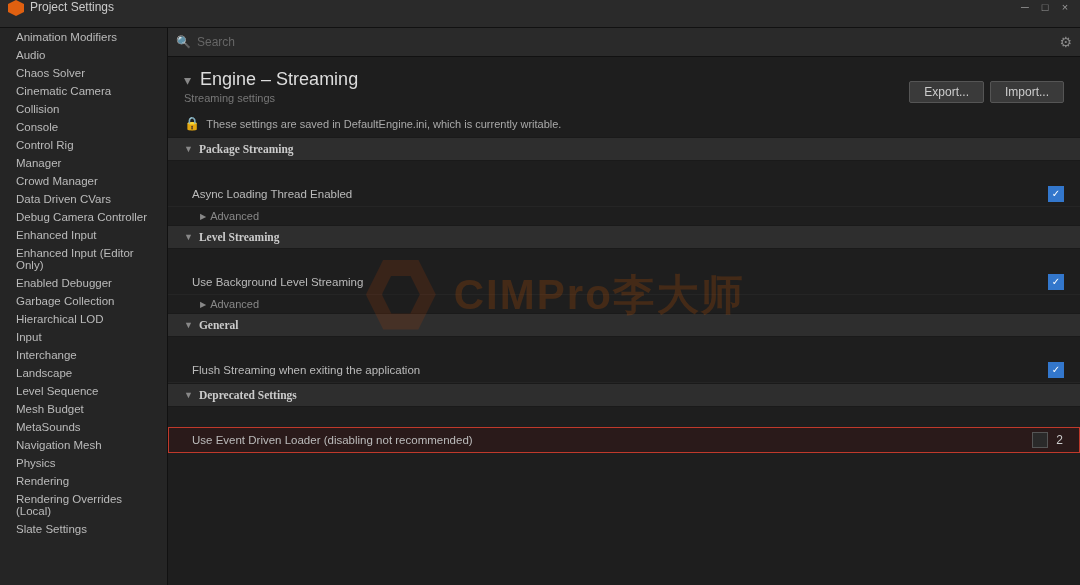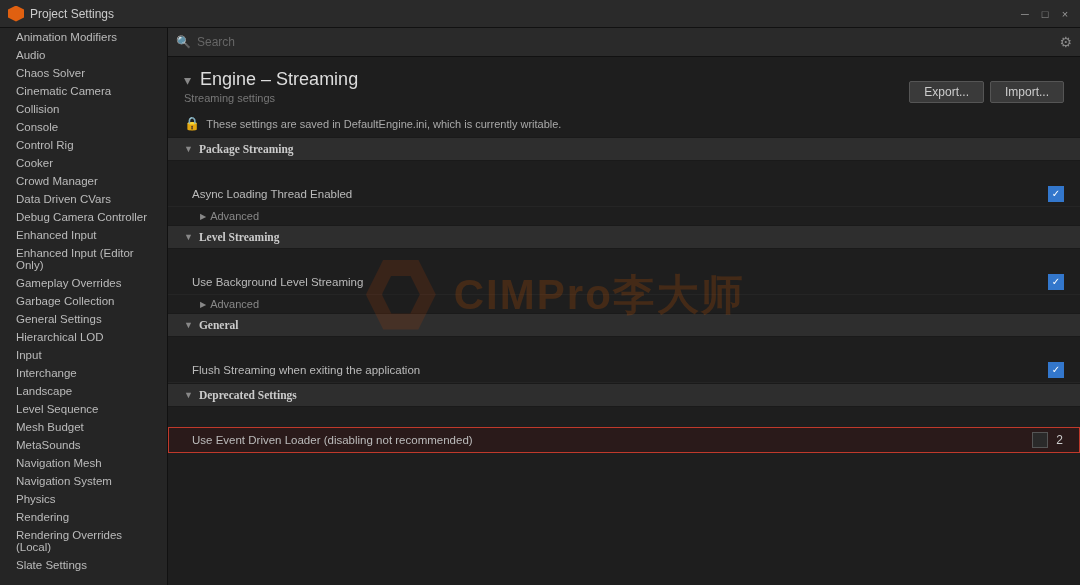--- a/index.html
+++ b/index.html
@@ -11,21 +11,21 @@
       font-size: 12px;
       color: #ccc;
       overflow: hidden;
       display: flex;
       flex-direction: column;
     }
 
     
     .title-bar {
       display: flex;
-      align-items: center;
+      align-items: flex-start;
       background: #2a2a2a;
       height: 28px;
       padding: 0 8px;
       border-bottom: 1px solid #111;
       flex-shrink: 0;
     }
     .title-bar-icon {
       width: 16px;
       height: 16px;
       margin-right: 6px;
@@ -314,47 +314,44 @@
         <div class="sidebar-item">
           <span>Collision</span>
         </div>
         <div class="sidebar-item">
           <span>Console</span>
         </div>
         <div class="sidebar-item">
           <span>Control Rig</span>
         </div>
         <div class="sidebar-item">
-          <span>Cooker</span>
+          <span>Manager</span>
         </div>
         <div class="sidebar-item">
           <span>Crowd Manager</span>
         </div>
         <div class="sidebar-item">
           <span>Data Driven CVars</span>
         </div>
         <div class="sidebar-item">
           <span>Debug Camera Controller</span>
         </div>
         <div class="sidebar-item">
           <span>Enhanced Input</span>
         </div>
         <div class="sidebar-item">
           <span>Enhanced Input (Editor Only)</span>
         </div>
         <div class="sidebar-item">
-          <span>Gameplay Overrides</span>
+          <span>Enabled Debugger</span>
         </div>
         <div class="sidebar-item">
           <span>Garbage Collection</span>
         </div>
         <div class="sidebar-item">
-          <span>General Settings</span>
-        </div>
-        <div class="sidebar-item">
           <span>Hierarchical LOD</span>
         </div>
         <div class="sidebar-item">
           <span>Input</span>
         </div>
         <div class="sidebar-item">
           <span>Interchange</span>
         </div>
         <div class="sidebar-item">
           <span>Landscape</span>
@@ -363,23 +360,20 @@
           <span>Level Sequence</span>
         </div>
         <div class="sidebar-item">
           <span>Mesh Budget</span>
         </div>
         <div class="sidebar-item">
           <span>MetaSounds</span>
         </div>
         <div class="sidebar-item">
           <span>Navigation Mesh</span>
-        </div>
-        <div class="sidebar-item">
-          <span>Navigation System</span>
         </div>
         <div class="sidebar-item">
           <span>Physics</span>
         </div>
         <div class="sidebar-item">
           <span>Rendering</span>
         </div>
         <div class="sidebar-item">
           <span>Rendering Overrides (Local)</span>
         </div>

